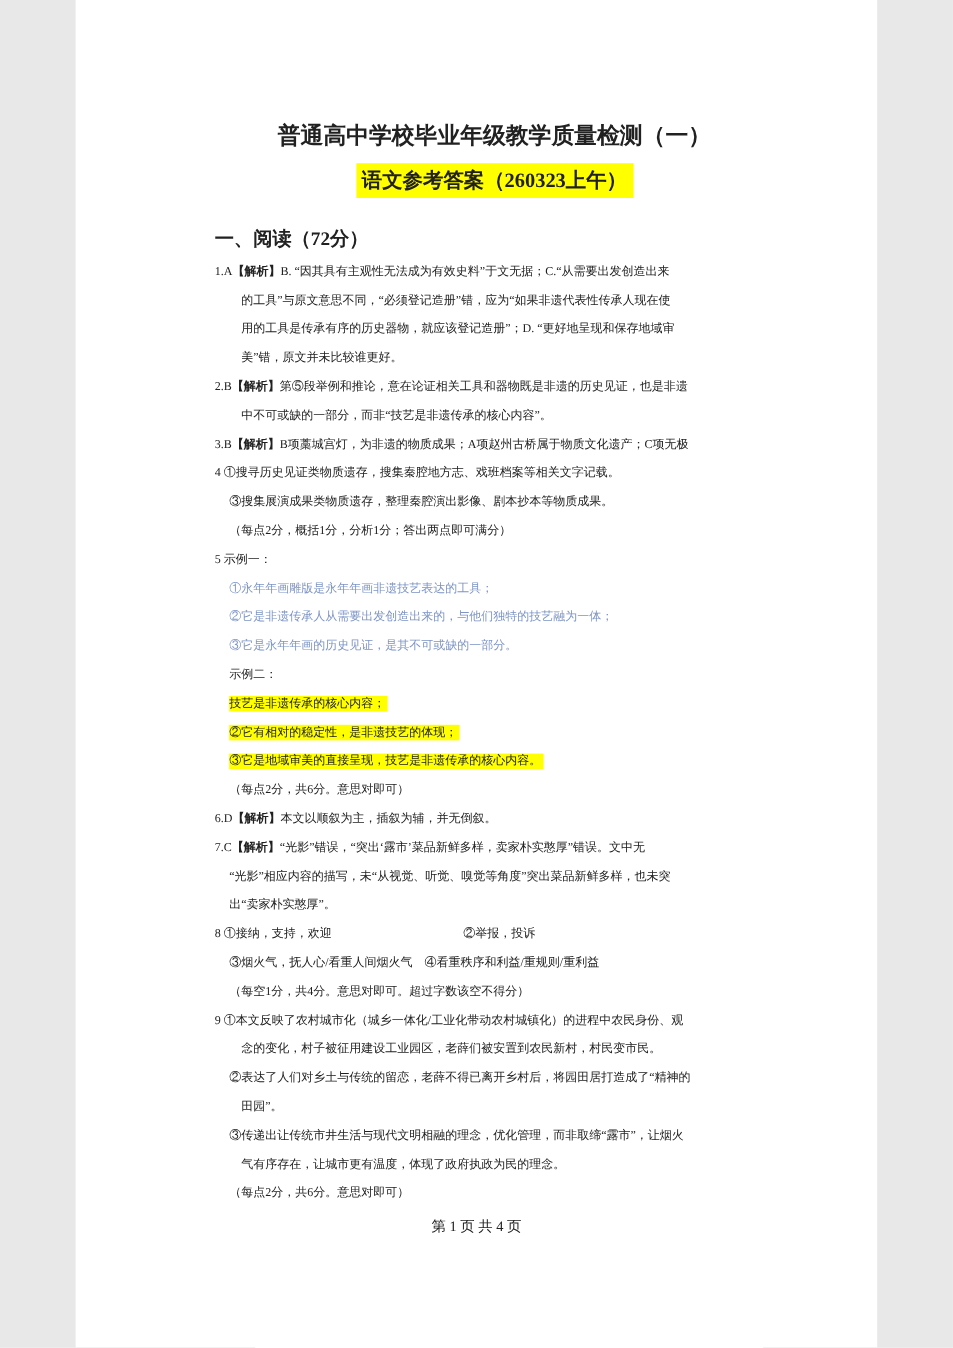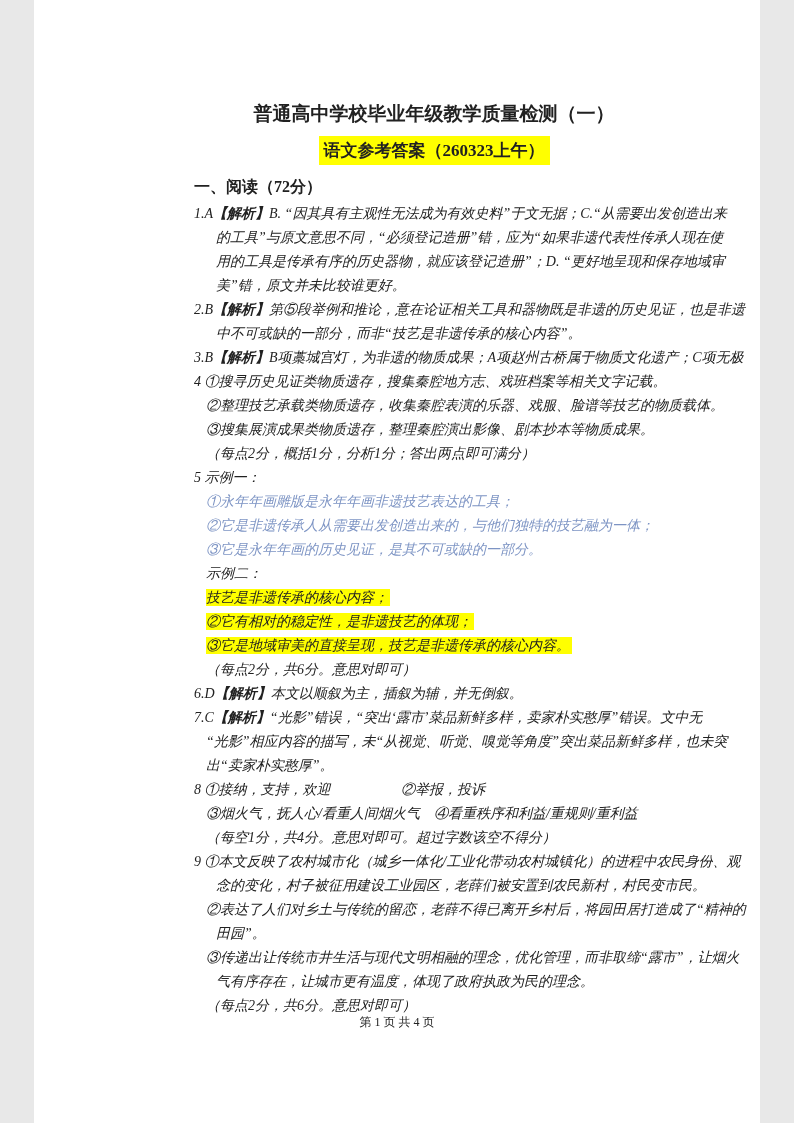--- a/index.html
+++ b/index.html
@@ -1,55 +1,53 @@
 <!DOCTYPE html>
 <html style="--c-hl: #ffff00; --c-blue: #7d94c4; --c-text: #212121;"><head>
 <meta charset="utf-8">
 <style>
   * { box-sizing: border-box; }
   html, body { margin: 0; padding: 0; background: #e8e8e8; }
   .page {
-    width: 726px; height: 1123px;
+    width: 668px; height: 1123px;
     margin: 0 auto;
     background: #ffffff;
     position: relative;
     overflow: hidden;
     font-family: "Liberation Serif", "DejaVu Serif", serif;
     color: var(--c-text, #212121);
-    padding-left: 44px;
   }
   .content { padding: 0 86px 0 116px; }
   .title {
     padding-top: 99px;
     text-align: center;
     font-size: 19px;
     font-weight: 700;
     line-height: 30px;
   }
   .subtitle-row { text-align: center; margin-top: 7px; line-height: 27px; }
   .subtitle {
     display: inline-block;
     background: var(--c-hl, #ffff00);
     font-size: 17px;
     font-weight: 700;
     padding: 1px 5px;
   }
   .section {
-    margin-top: 9px;
+    margin-top: 22px;
     font-size: 16px;
     font-weight: 700;
     line-height: 26px;
   }
   .answers { margin-top: 2px; }
   .line {
-    font-size: 14px;
+    font-size: 10px;
     line-height: 24px;
     height: 24px;
     white-space: nowrap;
-    font-style: italic;
   }
   .i1 { padding-left: 12px; }
   .i2 { padding-left: 22px; }
   .b { font-weight: 700; }
   .blue { color: var(--c-blue, #7d94c4); }
   .hl-text { background: var(--c-hl, #ffff00); padding: 1px 2px 1px 0; }
   .q8-col1 { display: inline-block; min-width: 207px; }
   .footer {
     position: absolute;
     left: 0; right: 0;
@@ -87,21 +85,20 @@
         <div class="line"><span>2.B</span><span class="b">【解析】</span><span>第⑤段举例和推论，意在论证相关工具和器物既是非遗的历史见证，也是非遗</span></div>
         <div class="line i2">中不可或缺的一部分，而非“技艺是非遗传承的核心内容”。</div>
       </div>
 
       <div>
         <div class="line"><span>3.B</span><span class="b">【解析】</span><span>B项藁城宫灯，为非遗的物质成果；A项赵州古桥属于物质文化遗产；C项无极</span></div>
       </div>
 
       <div>
         <div class="line">4 ①搜寻历史见证类物质遗存，搜集秦腔地方志、戏班档案等相关文字记载。</div>
-        <div class="line i1">②整理技艺承载类物质遗存，收集秦腔表演的乐器、戏服、脸谱等技艺的物质载体。</div>
         <div class="line i1">③搜集展演成果类物质遗存，整理秦腔演出影像、剧本抄本等物质成果。</div>
         <div class="line i1">（每点2分，概括1分，分析1分；答出两点即可满分）</div>
       </div>
 
       <div>
         <div class="line">5 示例一：</div>
         <div class="line i1 blue">①永年年画雕版是永年年画非遗技艺表达的工具；</div>
         <div class="line i1 blue">②它是非遗传承人从需要出发创造出来的，与他们独特的技艺融为一体；</div>
         <div class="line i1 blue">③它是永年年画的历史见证，是其不可或缺的一部分。</div>
         <div class="line i1">示例二：</div>

